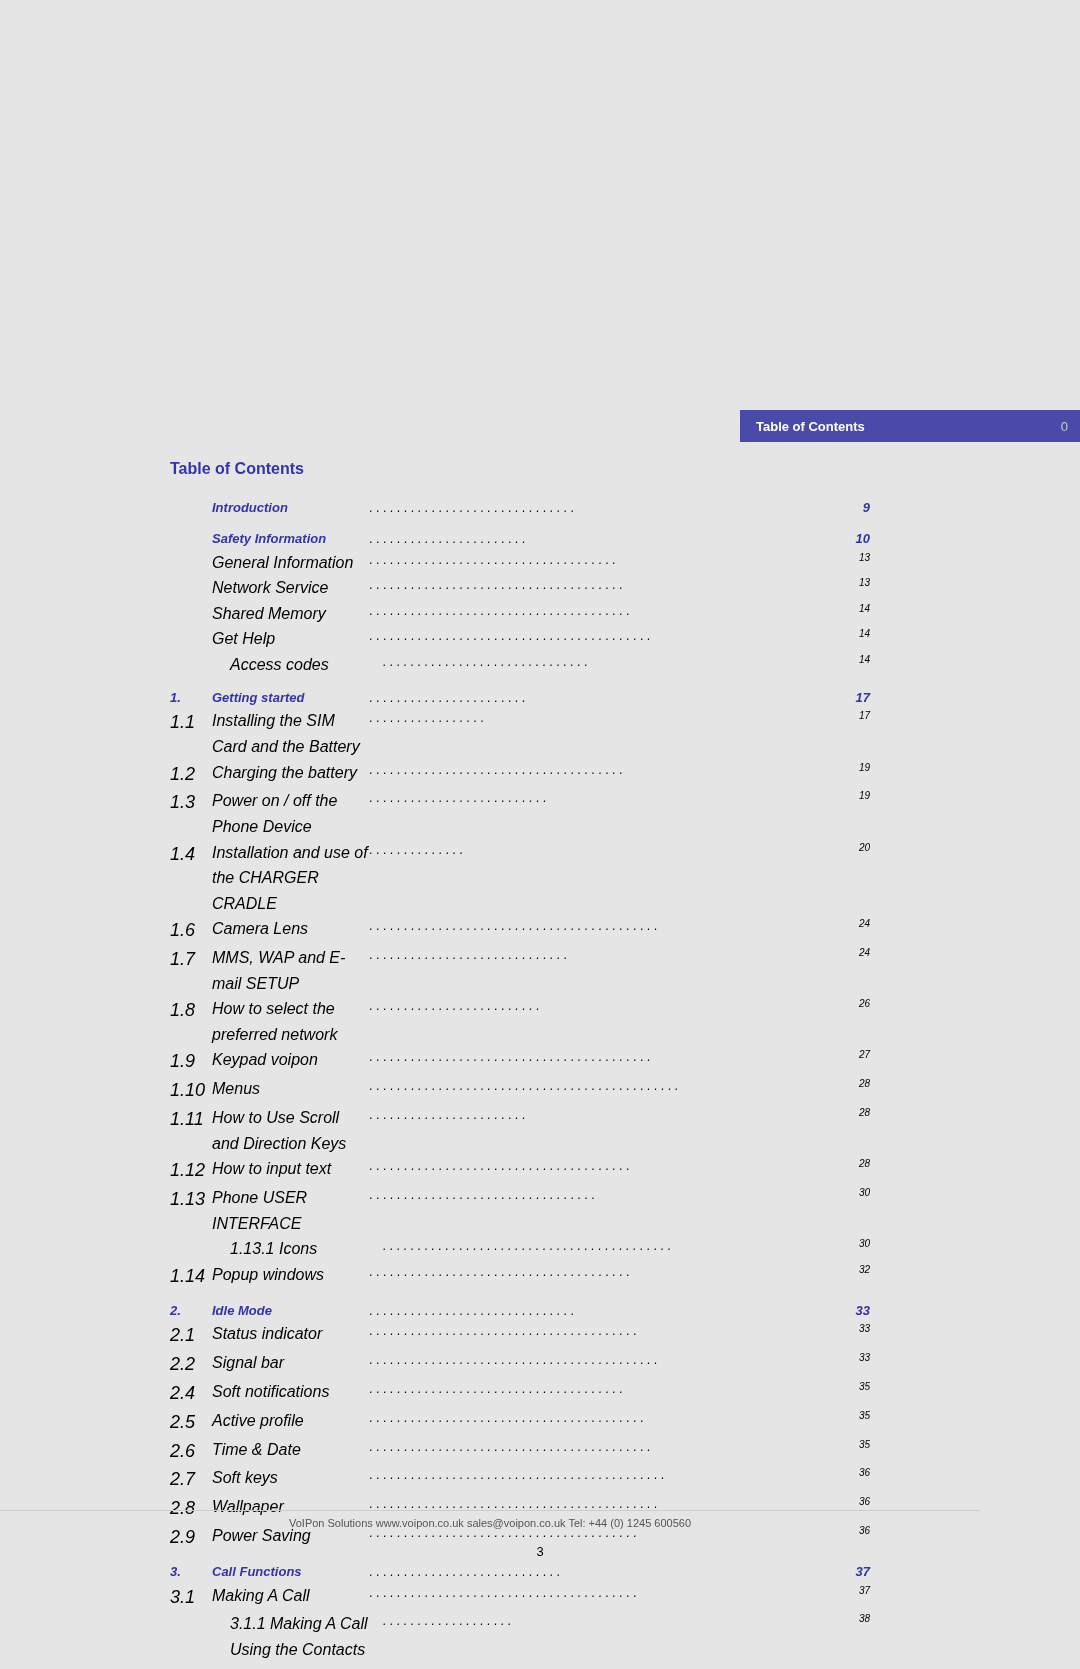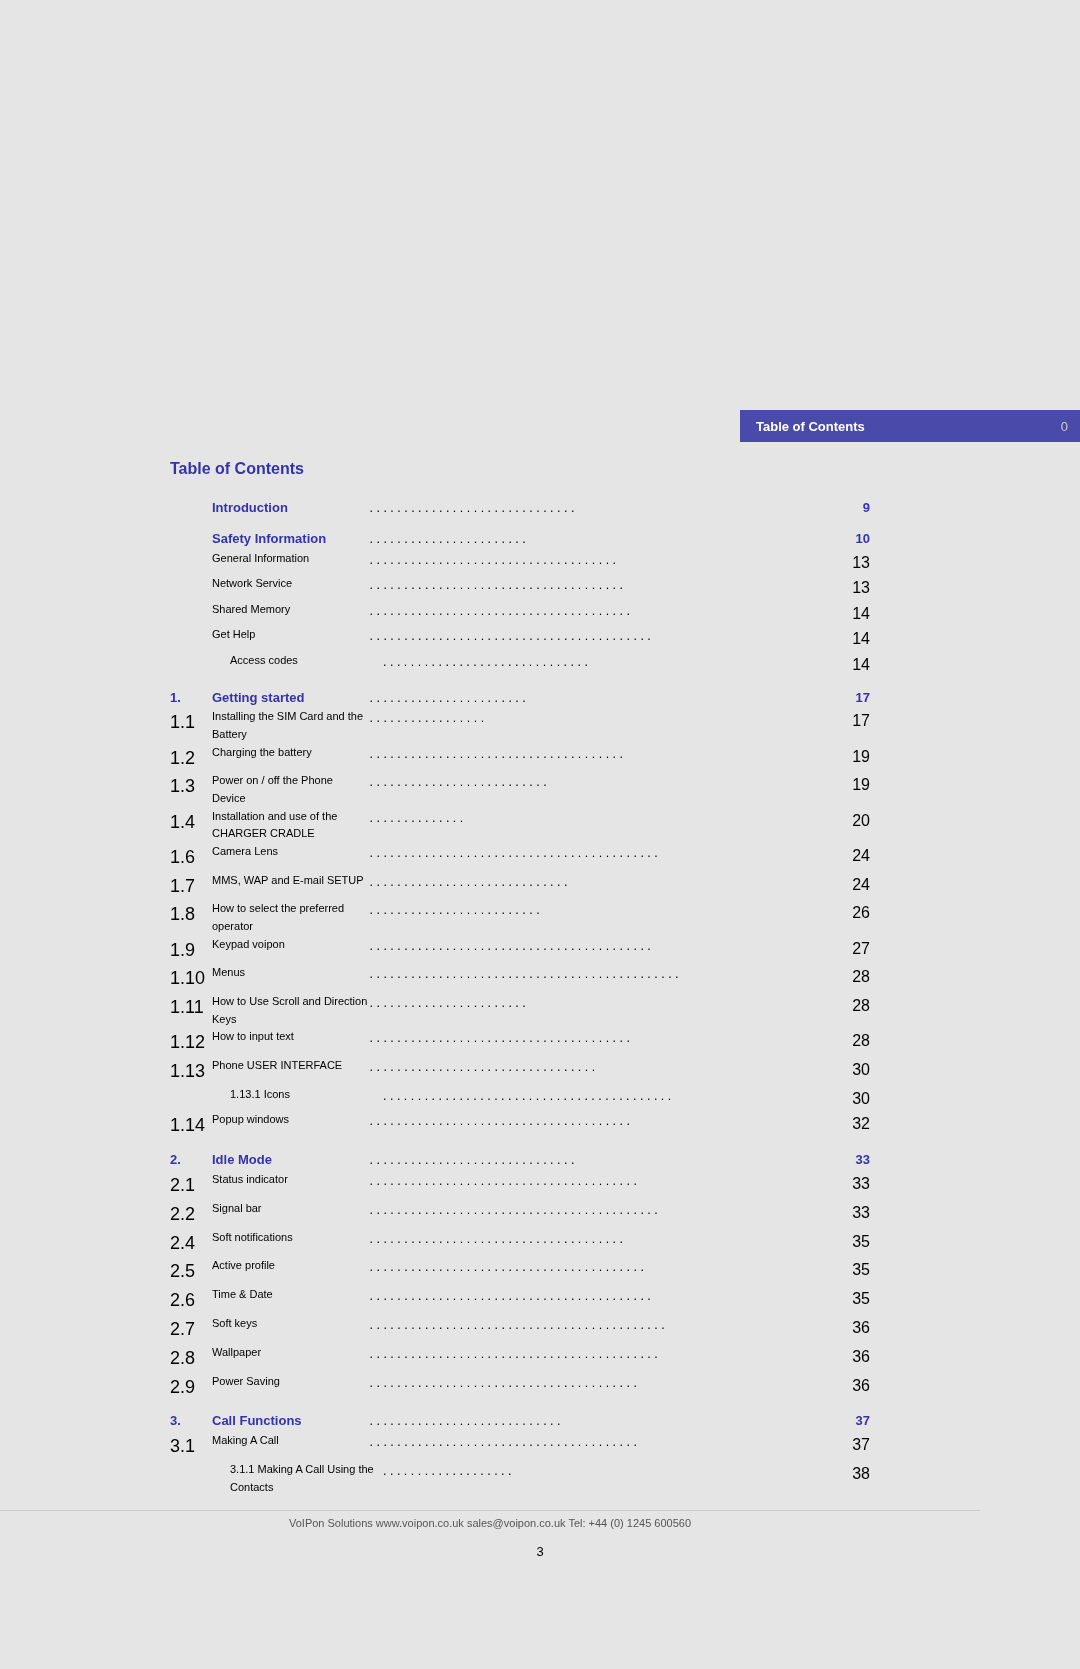--- a/index.html
+++ b/index.html
@@ -91,20 +91,21 @@
       font-size: 13px;
       color: #000;
     }
 
     
     .toc-row {
       display: flex;
       width: 100%;
       line-height: 1.6;
       font-size: 12.5px;
+      font-style: italic;
     }
 
     .toc-row .num-col {
       width: 42px;
       flex-shrink: 0;
       color: #3333aa;
       font-weight: bold;
       font-size: 13px;
     }
 
@@ -118,36 +119,36 @@
     .toc-row .label-col {
       flex: 1;
       color: #3333aa;
       font-weight: bold;
       font-size: 13px;
     }
 
     .toc-row .label-col-plain {
       flex: 1;
       color: #000;
-      font-size: 11px;
+      font-size: 16px;
     }
 
     .toc-row .dotfill {
       flex: 3;
       font-size: 12.5px;
       color: #000;
       overflow: hidden;
       white-space: nowrap;
     }
 
     .toc-row .page-col {
       min-width: 28px;
       text-align: right;
       color: #000;
-      font-size: 16px;
+      font-size: 10px;
     }
 
     .toc-row .page-col-blue {
       min-width: 28px;
       text-align: right;
       color: #3333aa;
       font-weight: bold;
       font-size: 13px;
     }
 
@@ -257,21 +258,21 @@
       <span class="page-col">24</span>
     </div>
     <div class="toc-row">
       <span class="num-col-plain">1.7</span>
       <span class="label-col-plain">MMS, WAP and E-mail SETUP</span>
       <span class="dotfill">. . . . . . . . . . . . . . . . . . . . . . . . . . . . .</span>
       <span class="page-col">24</span>
     </div>
     <div class="toc-row">
       <span class="num-col-plain">1.8</span>
-      <span class="label-col-plain">How to select the preferred operator</span>
+      <span class="label-col-plain">How to select the preferred network</span>
       <span class="dotfill"> . . . . . . . . . . . . . . . . . . . . . . . . .</span>
       <span class="page-col">26</span>
     </div>
     <div class="toc-row">
       <span class="num-col-plain">1.9</span>
       <span class="label-col-plain">Keypad voipon</span>
       <span class="dotfill">. . . . . . . . . . . . . . . . . . . . . . . . . . . . . . . . . . . . . . . . .</span>
       <span class="page-col">27</span>
     </div>
     <div class="toc-row">

